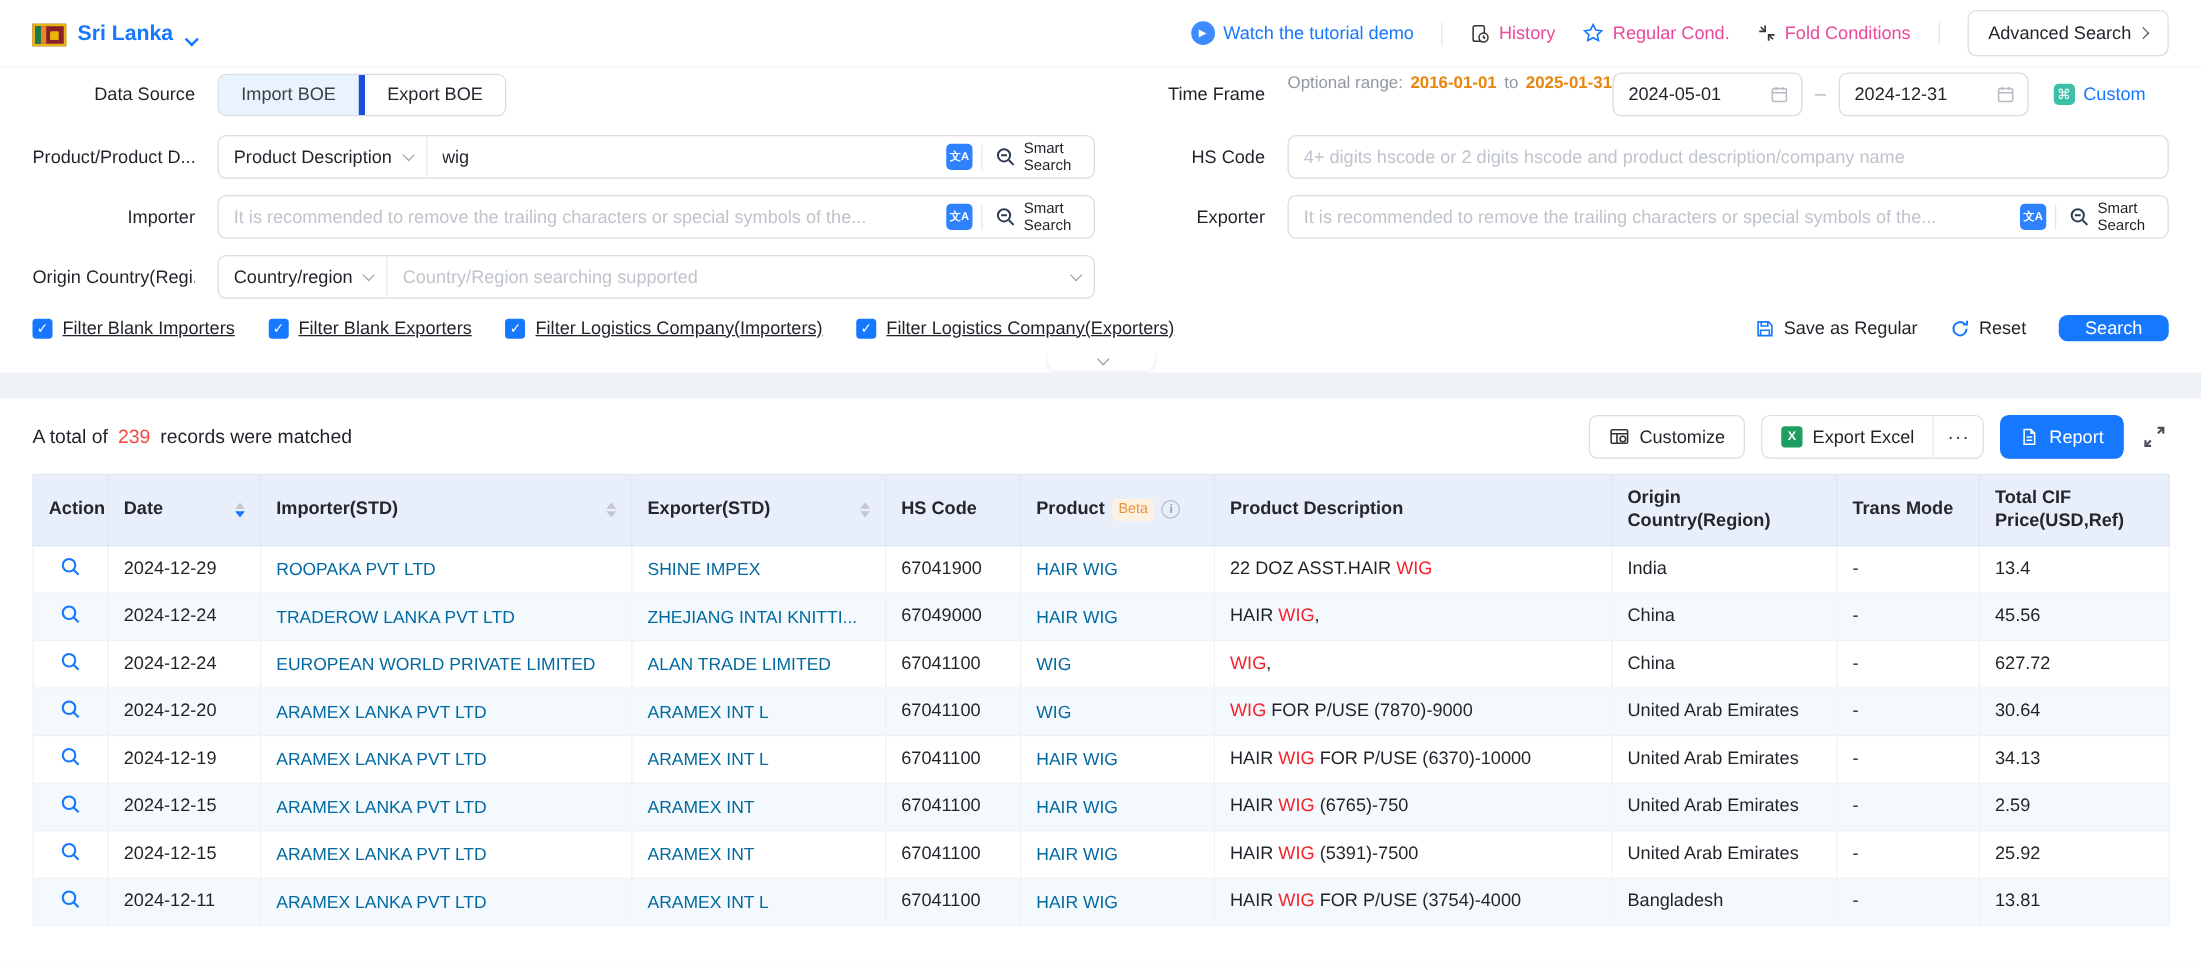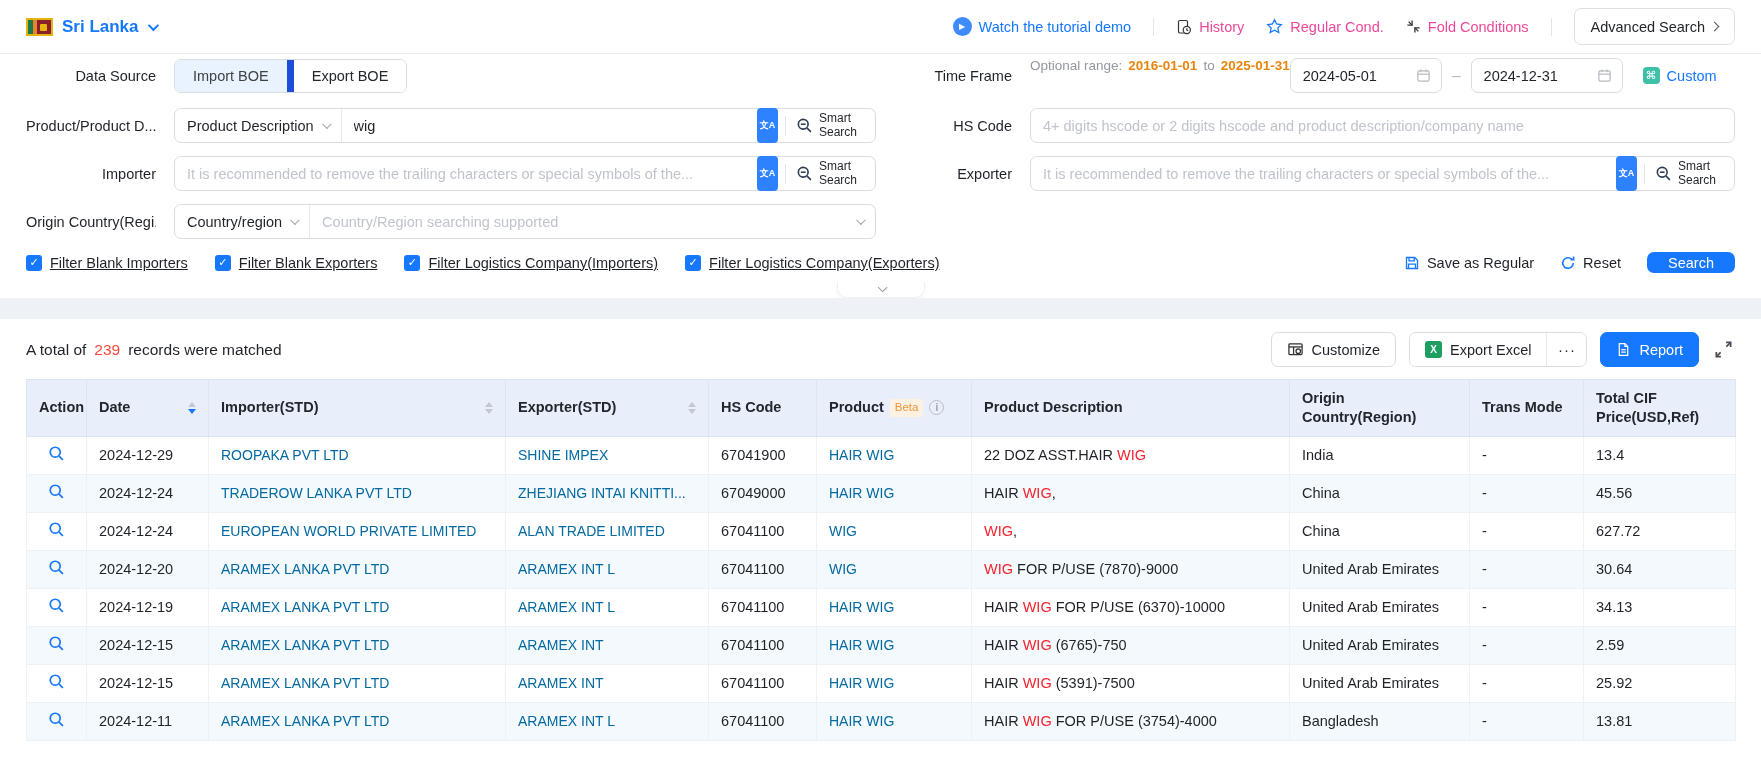--- a/index.html
+++ b/index.html
@@ -1,21 +1,21 @@
 <!DOCTYPE html>
 <html><head>
 <meta charset="utf-8">
 <style>
   html,body{margin:0;padding:0;background:#e9ebee;}
   *{box-sizing:border-box;}
   .app{width:1761px;height:771px;background:#fff;font-family:"Liberation Sans",sans-serif;color:#1f2329;display:flex;flex-direction:column;overflow:hidden;position:relative;}
 
   
   .topbar{height:54px;flex:none;display:flex;align-items:center;justify-content:space-between;padding:0 26px;border-bottom:1px solid #ededf0;}
-  .tb-left{display:flex;align-items:center;gap:9px;cursor:pointer;}
+  .tb-left{display:flex;align-items:flex-end;gap:9px;cursor:pointer;}
   .flag{width:27px;height:18px;border:2px solid #e3b50e;background:#8a1f2c;position:relative;display:inline-block;flex:none;}
   .flag:before{content:"";position:absolute;left:0;top:0;bottom:0;width:9px;background:linear-gradient(90deg,#1c7a4a 0 50%,#e8842c 50% 100%);}
   .flag:after{content:"";position:absolute;right:4px;top:4px;width:7px;height:7px;background:#e8b50c;border-radius:1px;}
   .country-name{color:#1677ff;font-size:17px;font-weight:700;}
   .chev{display:inline-block;width:8px;height:8px;border-right:2px solid #1677ff;border-bottom:2px solid #1677ff;transform:rotate(45deg) translateY(-2px);}
   .tb-right{display:flex;align-items:center;gap:22px;}
   .tb-item{display:flex;align-items:center;gap:7px;font-size:14.5px;color:#ec4899;cursor:pointer;white-space:nowrap;}
   .tb-item.blue{color:#1677ff;}
   .play-icon{width:19px;height:19px;border-radius:50%;background:#3d8bff;color:#fff;font-size:8px;display:flex;align-items:center;justify-content:center;flex:none;}
   .tb-divider{width:1px;height:18px;background:#e3e5e9;}
@@ -24,38 +24,38 @@
 
   
   .panel{flex:none;padding:4px 26px 0 26px;background:#fff;}
   .frow{display:grid;grid-template-columns:130px 702px 118px 1fr;column-gap:18px;align-items:center;margin-bottom:13px;}
   .frow.row-a{align-items:end;margin-bottom:15px;}
   .flabel{text-align:right;font-size:14.5px;color:#1f2329;font-weight:500;white-space:nowrap;overflow:hidden;}
   .row-a .flabel{padding-bottom:9px;}
 
   .segmented{display:inline-flex;border:1px solid #d9dce1;border-radius:7px;overflow:hidden;background:#fff;}
   .seg{padding:8px 18px;font-size:14.5px;background:#fff;border:none;color:#23262d;cursor:pointer;font-family:inherit;}
-  .seg + .seg{border-left:7px solid #1d4ed8;}
+  .seg + .seg{border-left:5px solid #1d4ed8;}
   .seg.active{background:#e8f3ff;color:#404040;font-weight:500;}
 
   .tf-col{display:flex;flex-direction:row;align-items:flex-start;}
   .optional-range{font-size:13.5px;color:#9297a1;margin-bottom:7px;display:flex;gap:6px;}
   .or-date{color:#e8850c;font-weight:700;}
   .tf-row{display:flex;align-items:center;gap:10px;}
   .date-input{width:152px;height:35px;border:1px solid #d9dce1;border-radius:7px;display:flex;align-items:center;justify-content:space-between;padding:0 10px 0 12px;font-size:14.5px;cursor:pointer;background:#fff;}
   .tf-dash{color:#b6bac2;}
   .custom-link{display:flex;align-items:center;gap:7px;color:#1677ff;font-size:14.5px;margin-left:10px;cursor:pointer;}
   .cmd-icon{width:17px;height:17px;border-radius:4px;background:#3dbfa8;color:#fff;font-size:11px;display:flex;align-items:center;justify-content:center;flex:none;}
 
   .input-group{display:flex;align-items:center;border:1px solid #d9dce1;border-radius:7px;height:35px;background:#fff;width:100%;}
   .ig-select{display:flex;align-items:center;gap:8px;padding:0 12px;border-right:1px solid #e6e8ec;height:100%;font-size:14.5px;white-space:nowrap;cursor:pointer;}
   .chev-d{display:inline-block;width:7px;height:7px;border-right:1.5px solid #9aa0a8;border-bottom:1.5px solid #9aa0a8;transform:rotate(45deg) translateY(-2px);}
   .ig-input{flex:1;border:none;outline:none;padding:0 12px;font-size:14.5px;min-width:0;color:#1f2329;background:transparent;font-family:inherit;}
   .ig-input::placeholder{color:#bfc4cc;}
-  .trans-icon{width:21px;height:35px;border-radius:4px;background:#2f82ff;color:#fff;font-size:9px;font-weight:700;display:flex;align-items:center;justify-content:center;margin:0 7px;flex:none;cursor:pointer;}
+  .trans-icon{width:21px;height:21px;border-radius:4px;background:#2f82ff;color:#fff;font-size:9px;font-weight:700;display:flex;align-items:center;justify-content:center;margin:0 7px;flex:none;cursor:pointer;}
   .ig-vdiv{width:1px;height:20px;background:#e3e5e9;flex:none;}
   .smart-btn{display:flex;align-items:center;gap:6px;padding:0 10px;cursor:pointer;flex:none;color:#2c3a52;}
   .smart-label{width:46px;font-size:12px;line-height:1.15;color:#1f2329;}
   .origin-chev{margin:0 12px 0 4px;flex:none;}
 
   .row-e{display:flex;align-items:center;justify-content:space-between;margin:2px 0 0 0;}
   .cbx-group{display:flex;align-items:center;gap:27px;}
   .cbx-item{display:flex;align-items:center;gap:8px;cursor:pointer;}
   .cbx{width:16px;height:16px;border-radius:3px;background:#1677ff;color:#fff;font-size:11px;display:flex;align-items:center;justify-content:center;flex:none;}
   .cbx-label{font-size:14.5px;font-weight:500;text-decoration:underline;}

